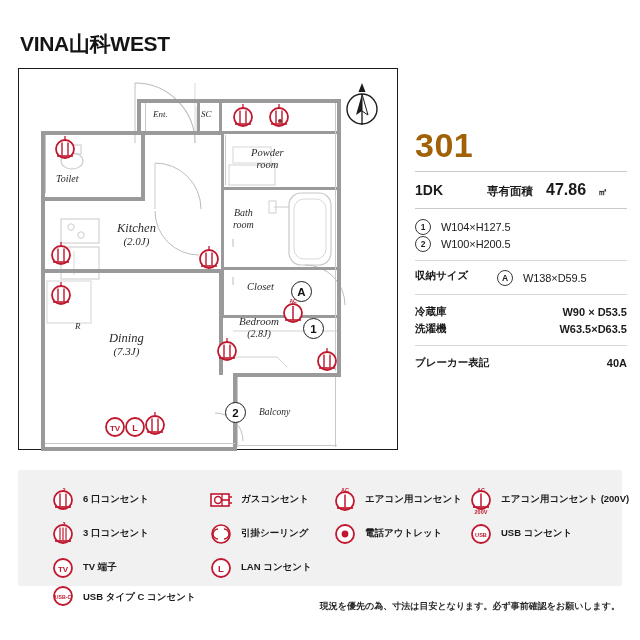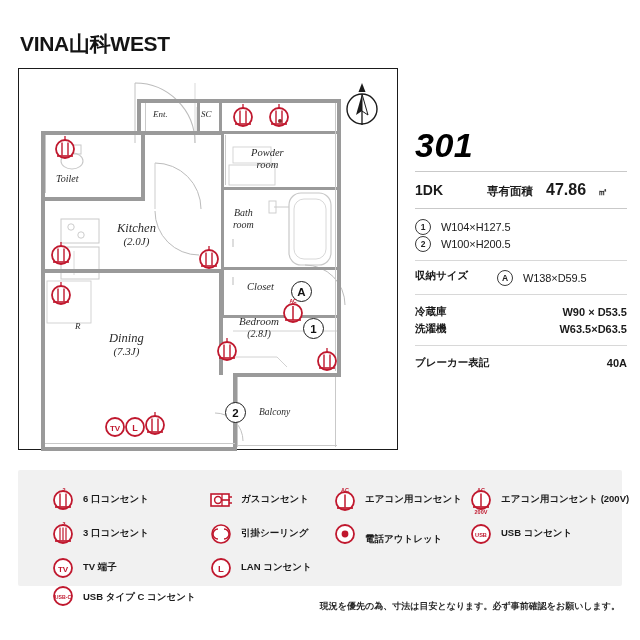--- a/index.html
+++ b/index.html
@@ -63,21 +63,21 @@
   
   .sym{position:absolute;z-index:7;}
   .sym svg{display:block;overflow:visible;}
 
   
   .info{
     position:absolute;left:415px;top:128px;width:212px;
   }
   .unitno{
     font-size:34px;font-weight:bold;letter-spacing:0.5px;
-    color:#000000;line-height:1;font-style:italic;
+    color:#a16207;line-height:1;
   }
   .rule{height:1px;background:#d8d8d8;margin:8px 0;}
   .rule-strong{height:1px;background:#c9c9c9;margin:9px 0;}
   .row-type{display:flex;align-items:baseline;justify-content:flex-start;gap:6px;}
   .tp{font-size:14px;font-weight:bold;}
   .areal{font-size:11.5px;font-weight:bold;margin-left:38px;}
   .areav{font-size:16px;font-weight:bold;margin-left:7px;}
   .areau{font-size:9.5px;font-weight:bold;margin-left:6px;}
 
   .spec{display:flex;align-items:flex-start;margin-top:3px;}
@@ -499,21 +499,21 @@
           <svg width="26" height="28" viewBox="0 0 26 28">
             <text x="13" y="6" font-size="5.5" font-weight="bold" fill="#c0182e" text-anchor="middle" font-family="Liberation Sans, sans-serif">AC</text>
             <circle cx="13" cy="15" r="9" fill="#fff" stroke="#c0182e" stroke-width="1.8"></circle>
             <path d="M13 8.5 L13 21.5" stroke="#c0182e" stroke-width="1.5"></path>
             <path d="M5 22 L21 22" stroke="#c0182e" stroke-width="1.7"></path>
           </svg>
         </span>
         <span class="lg-txt">エアコン用コンセント</span>
       </div>
 
-      <div class="lg-item" style="left:296px;top:40px;align-items:flex-end;">
+      <div class="lg-item" style="left:296px;top:40px;">
         <span class="lg-ico">
           <svg width="26" height="26" viewBox="0 0 26 26">
             <circle cx="13" cy="14" r="9" fill="#fff" stroke="#c0182e" stroke-width="1.8"></circle>
             <circle cx="13" cy="14" r="3.4" fill="#c0182e"></circle>
           </svg>
         </span>
         <span class="lg-txt">電話アウトレット</span>
       </div>
 
       <div class="lg-item" style="left:14px;top:104px;">

